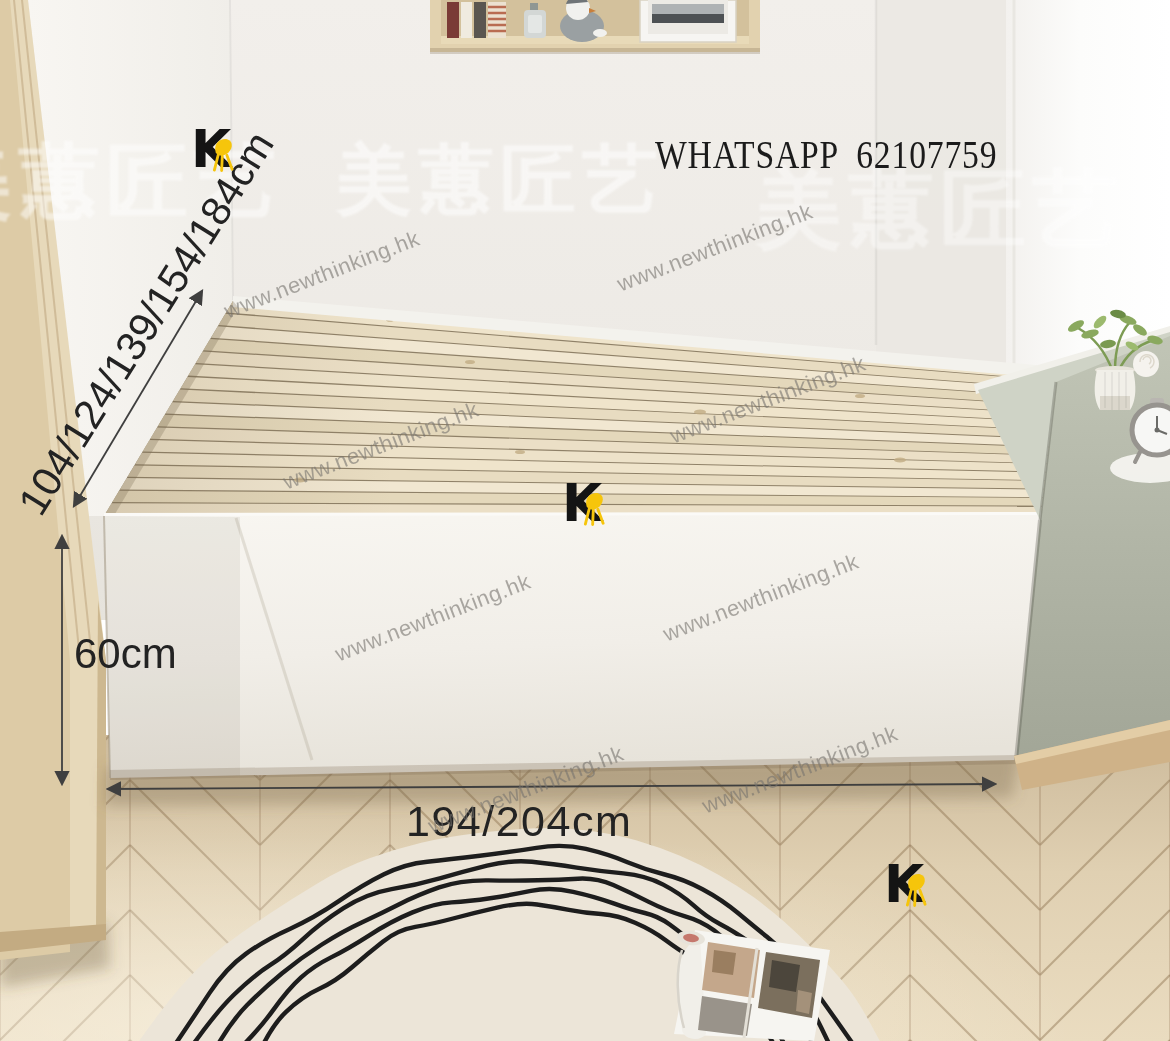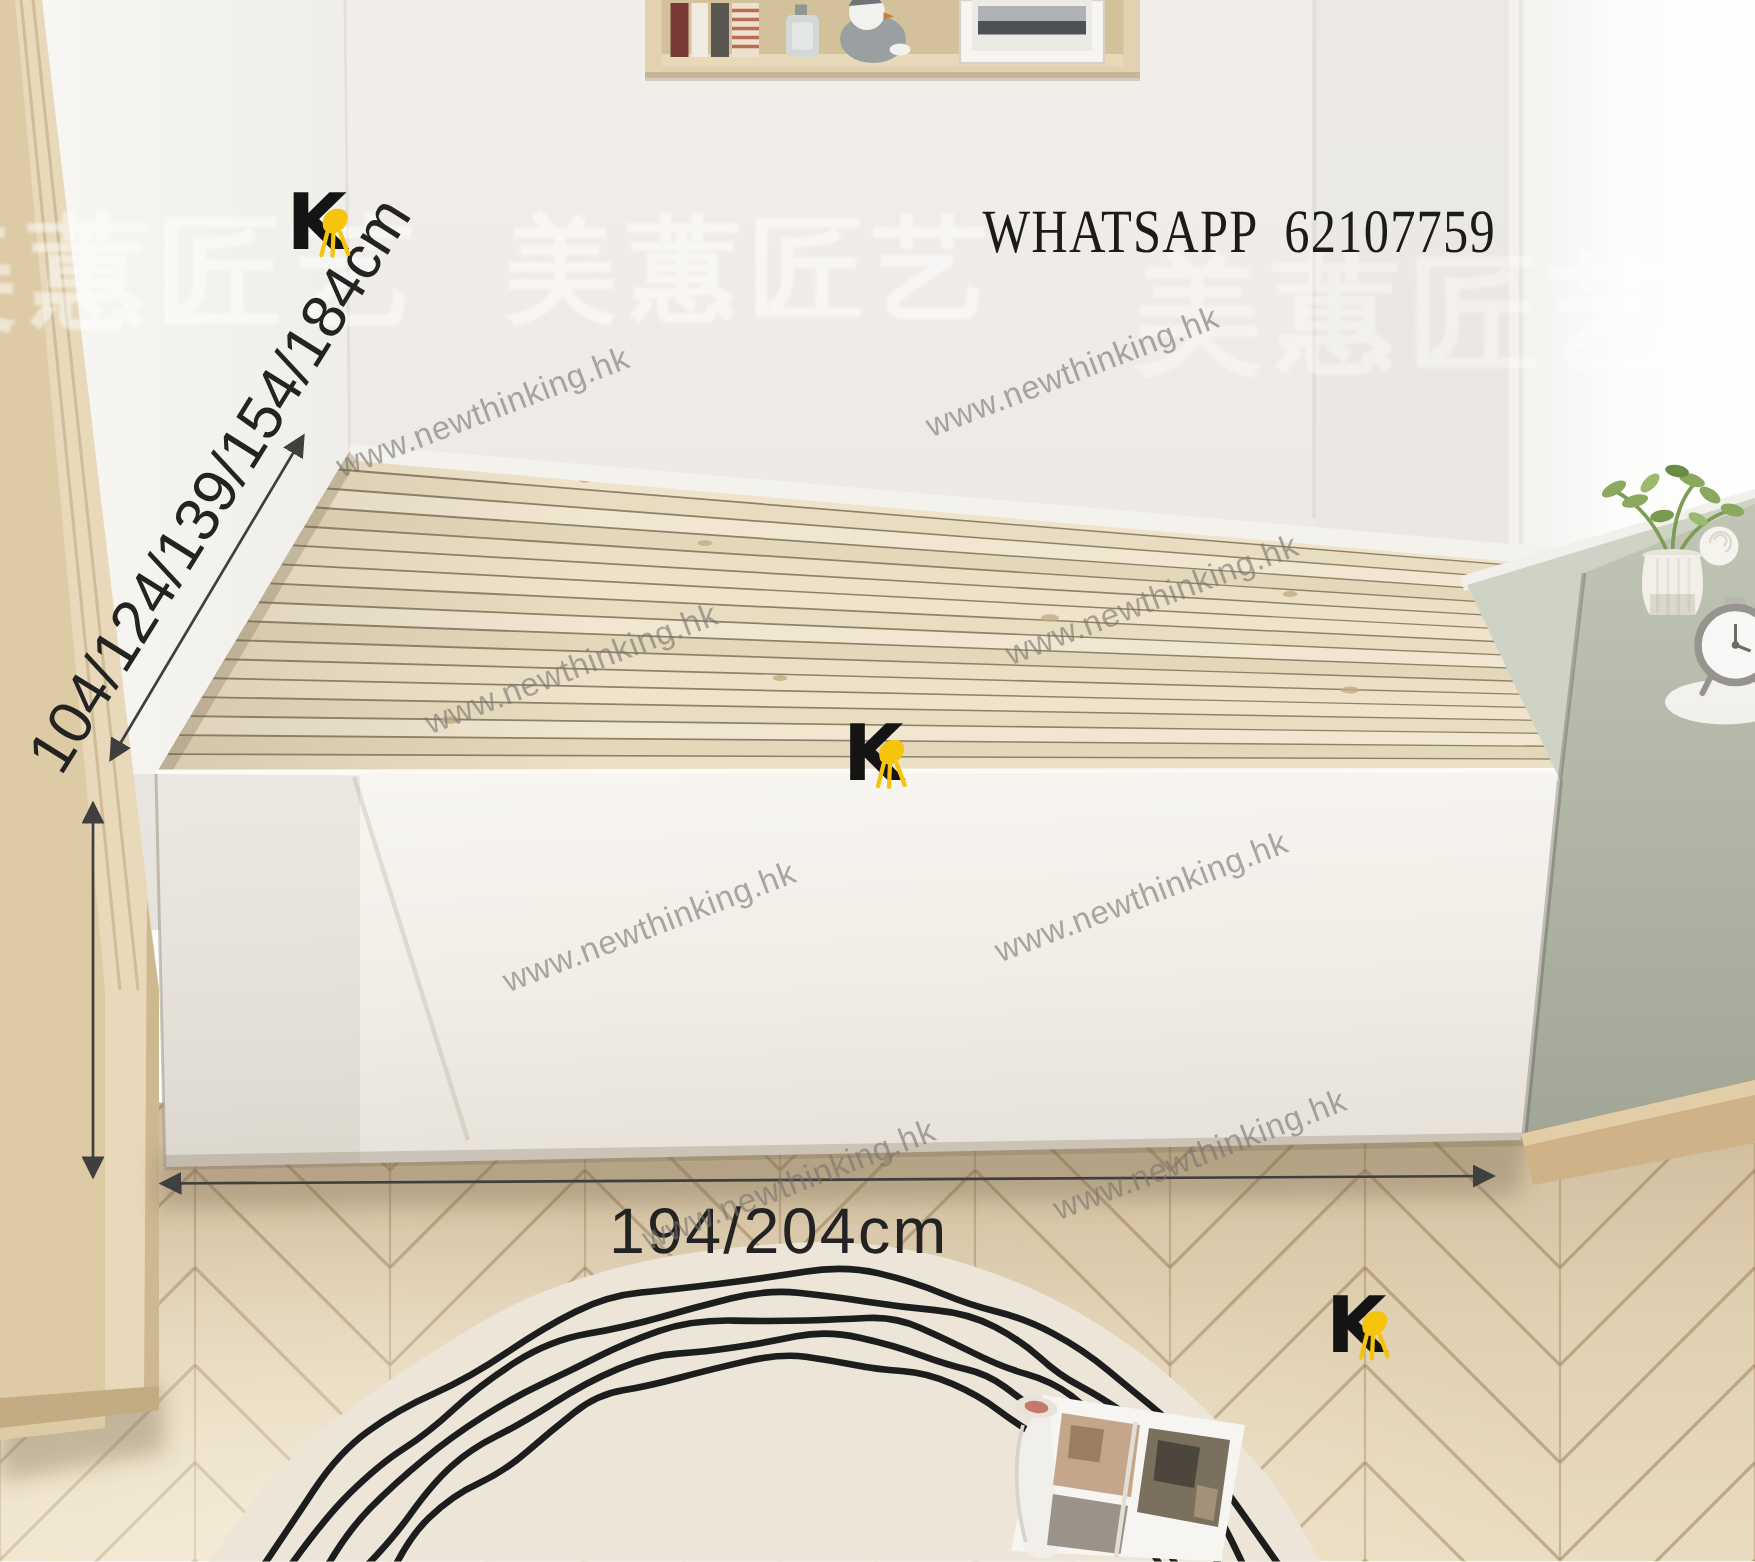--- a/index.html
+++ b/index.html
@@ -299,20 +299,21 @@
 
   <div class="layer" id="ghost-layer">
       <div class="ghost" style="left: -70px; top: 128px; font-size: 82px; opacity: 0.5;">美蕙匠艺</div>
       <div class="ghost" style="left: 336px; top: 130px; font-size: 76px; opacity: 0.55;">美蕙匠艺</div>
       <div class="ghost" style="left: 756px; top: 152px; font-size: 86px; opacity: 0.4;">美蕙匠艺</div>
     </div>
 
   <div class="layer" id="label-layer">
     <div class="whatsapp">WHATSAPP  62107759</div>
     <div class="dim-label dim-diag">104/124/139/154/184cm</div>
+    <div class="dim-label dim-h">60cm</div>
     <div class="dim-label dim-w">194/204cm</div>
   </div>
 
   <div class="layer" id="watermark-layer">
       <div class="wm" style="left: 322px; top: 275px; transform: translate(-50%, -50%) rotate(-21deg);">www.newthinking.hk</div>
       <div class="wm" style="left: 715px; top: 248px; transform: translate(-50%, -50%) rotate(-21deg);">www.newthinking.hk</div>
       <div class="wm" style="left: 381px; top: 446px; transform: translate(-50%, -50%) rotate(-21deg);">www.newthinking.hk</div>
       <div class="wm" style="left: 768px; top: 400px; transform: translate(-50%, -50%) rotate(-21deg);">www.newthinking.hk</div>
       <div class="wm" style="left: 433px; top: 618px; transform: translate(-50%, -50%) rotate(-21deg);">www.newthinking.hk</div>
       <div class="wm" style="left: 761px; top: 598px; transform: translate(-50%, -50%) rotate(-21deg);">www.newthinking.hk</div>

